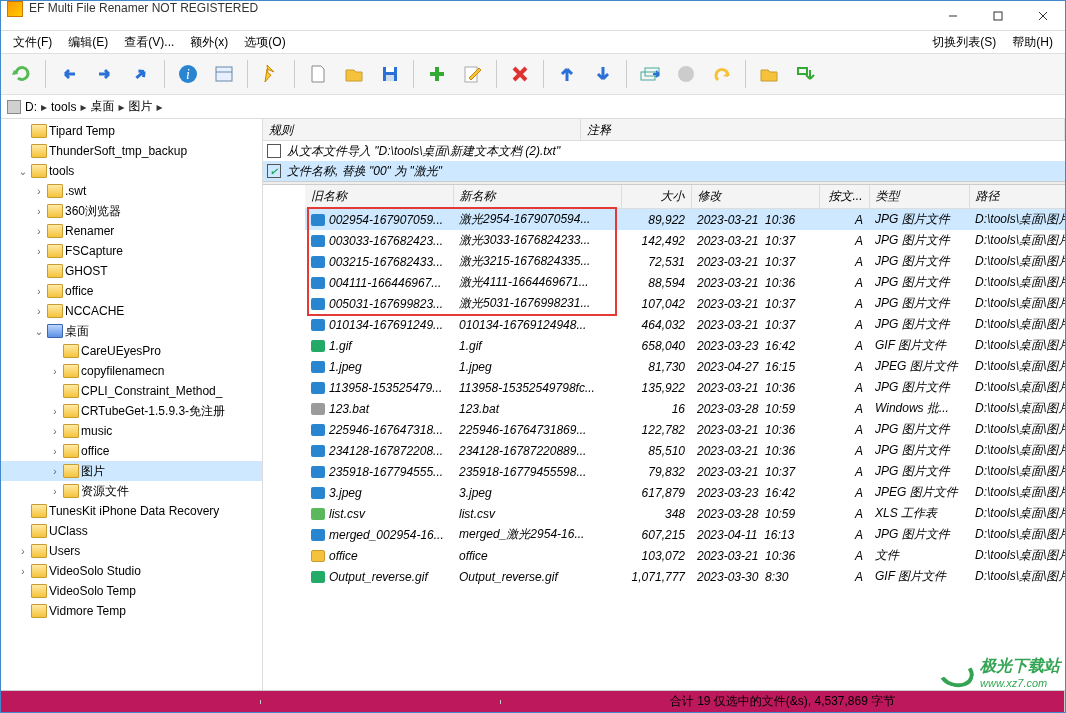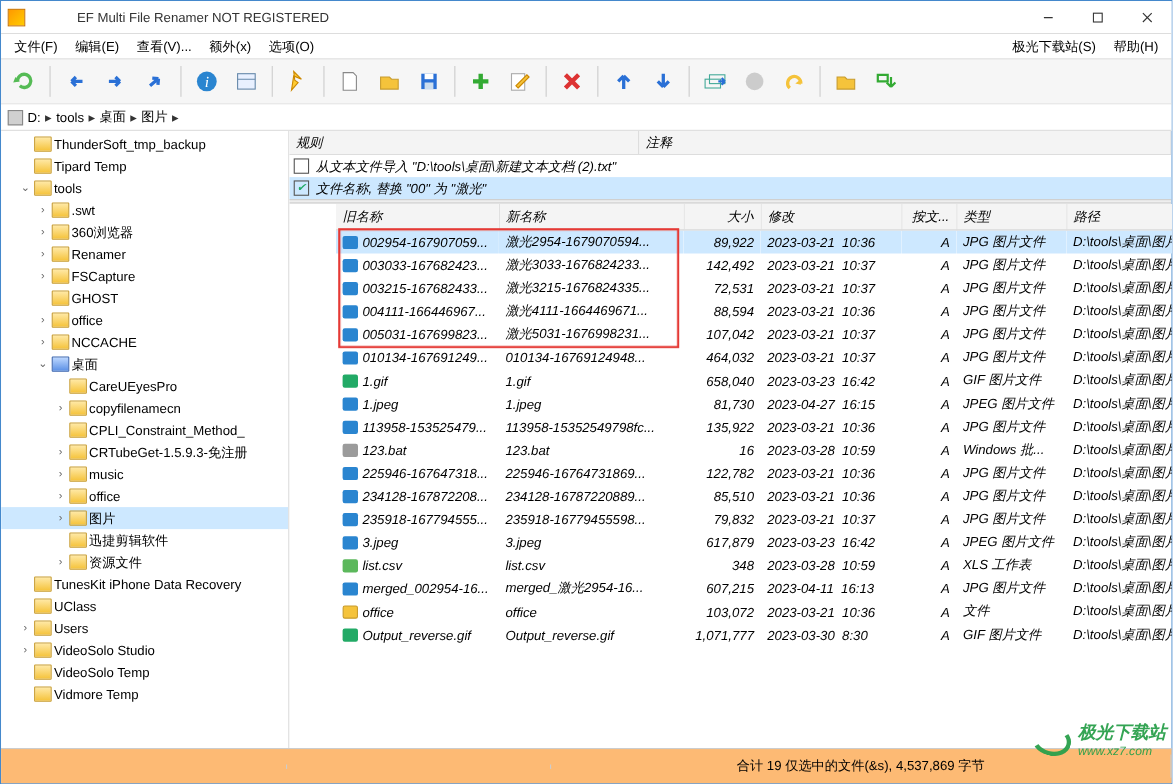--- a/index.html
+++ b/index.html
@@ -1,21 +1,21 @@
 <!DOCTYPE html>
 <html><head>
 <meta charset="utf-8">
 <style>
 * { box-sizing: border-box; margin: 0; padding: 0; }
 body { font-family: "Microsoft YaHei", "Segoe UI", sans-serif; font-size: 12px; background: #fff; width: 1066px; height: 713px; overflow: hidden; position: relative; }
 
 .window-border { border: 1px solid #4488cc; width: 100%; height: 100%; display: flex; flex-direction: column; }
 
 
-.titlebar { height: 30px; background: #fff; display: flex; align-items: center; padding-left: 6px; border-bottom: 1px solid #ddd; gap: 41px; }
+.titlebar { height: 30px; background: #fff; display: flex; align-items: flex-start; padding-left: 6px; border-bottom: 1px solid #ddd; }
 .titlebar .app-icon { width: 16px; height: 16px; background: linear-gradient(135deg,#ff9900,#ffcc00); border:1px solid #cc7700; margin-right: 6px; display:inline-block; }
 .titlebar .title { flex: 1; color: #333; }
 .titlebar .winbtns { display: flex; }
 .titlebar .winbtn { width: 45px; height: 30px; display: flex; align-items: center; justify-content: center; }
 
 
 .menubar { height: 22px; display: flex; align-items: center; padding: 0 4px; background:#fff; }
 .menubar .menuitem { padding: 2px 8px; color: #000; }
 .menubar .spacer { flex: 1; }
 
@@ -70,21 +70,21 @@
 .ic-gif { background:#22aa66; }
 .ic-jpeg{ background:#2a85d0; }
 .ic-bat { background:#9b9b9b; }
 .ic-csv { background:#5cb85c; }
 .ic-dir { background:#f5c33b; border:1px solid #c89c2e;}
 
 
 .redbox { position:absolute; border:2px solid #e53935; pointer-events:none; z-index:20;}
 
 
-.statusbar { height:32px; border-top:1px solid #ccc; display:flex; align-items:center; background:#fdba74;}
+.statusbar { height:22px; border-top:1px solid #ccc; display:flex; align-items:center; background:#be185d;}
 .statusbar .cell { padding:2px 8px; border-right:1px solid #ccc; }
 
 
 .watermark { position:absolute; right:6px; bottom:24px; font-size:16px; color:#2aa04b; font-style:italic; font-weight:bold; display:flex; align-items:center; gap:6px; opacity:0.95; z-index:30;}
 .watermark .swoosh { width:36px; height:28px; border:4px solid #2aa04b; border-left-color:transparent; border-top-color:transparent; border-radius:50%; transform:rotate(15deg);}
 .watermark .sub { font-size:11px; color:#2aa04b; font-weight:normal; display:block;}
 
 
 ::-webkit-scrollbar { width:16px; height:16px; }
 ::-webkit-scrollbar-track { background:#f0f0f0; }
@@ -120,21 +120,21 @@
     </div>
   </div>
 
   <div class="menubar">
     <span class="menuitem">文件(F)</span>
     <span class="menuitem">编辑(E)</span>
     <span class="menuitem">查看(V)...</span>
     <span class="menuitem">额外(x)</span>
     <span class="menuitem">选项(O)</span>
     <span class="spacer"></span>
-    <span class="menuitem">极光下载站(S)</span>
+    <span class="menuitem">切换列表(S)</span>
     <span class="menuitem">帮助(H)</span>
   </div>
 
   <div class="toolbar">
     <div class="tbtn">
         <svg width="24" height="24">
           <path d="M6 12a6 6 0 1 1 2 4" fill="none" stroke="#5b5" stroke-width="3"></path>
           <path d="M4 8 L8 12 L2 13 Z" fill="#5b5"></path>
         </svg>
       </div>
@@ -266,27 +266,27 @@
     <span class="crumb">图片</span>
       <span class="sep-crumb">▸</span>
   </div>
 
   <div class="mainrow">
     <div class="tree-pane" id="tree">
         <div class="tree-node">
           <span class="indent" style="width: 16px;"></span>
           <span class="expander"></span>
           <span class="ficon folder-yellow"></span>
+          <span>Tipard Temp</span>
+        </div>
+        <div class="tree-node">
+          <span class="indent" style="width: 16px;"></span>
+          <span class="expander"></span>
+          <span class="ficon folder-yellow"></span>
           <span>ThunderSoft_tmp_backup</span>
-        </div>
-        <div class="tree-node">
-          <span class="indent" style="width: 16px;"></span>
-          <span class="expander"></span>
-          <span class="ficon folder-yellow"></span>
-          <span>Tipard Temp</span>
         </div>
         <div class="tree-node">
           <span class="indent" style="width: 16px;"></span>
           <span class="expander">⌄</span>
           <span class="ficon folder-yellow"></span>
           <span>tools</span>
         </div>
         <div class="tree-node">
           <span class="indent" style="width: 32px;"></span>
           <span class="expander">›</span>
@@ -369,26 +369,20 @@
           <span class="indent" style="width: 48px;"></span>
           <span class="expander">›</span>
           <span class="ficon folder-yellow"></span>
           <span>office</span>
         </div>
         <div class="tree-node selected">
           <span class="indent" style="width: 48px;"></span>
           <span class="expander">›</span>
           <span class="ficon folder-yellow"></span>
           <span>图片</span>
-        </div>
-        <div class="tree-node">
-          <span class="indent" style="width: 48px;"></span>
-          <span class="expander"></span>
-          <span class="ficon folder-yellow"></span>
-          <span>迅捷剪辑软件</span>
         </div>
         <div class="tree-node">
           <span class="indent" style="width: 48px;"></span>
           <span class="expander">›</span>
           <span class="ficon folder-yellow"></span>
           <span>资源文件</span>
         </div>
         <div class="tree-node">
           <span class="indent" style="width: 16px;"></span>
           <span class="expander"></span>

